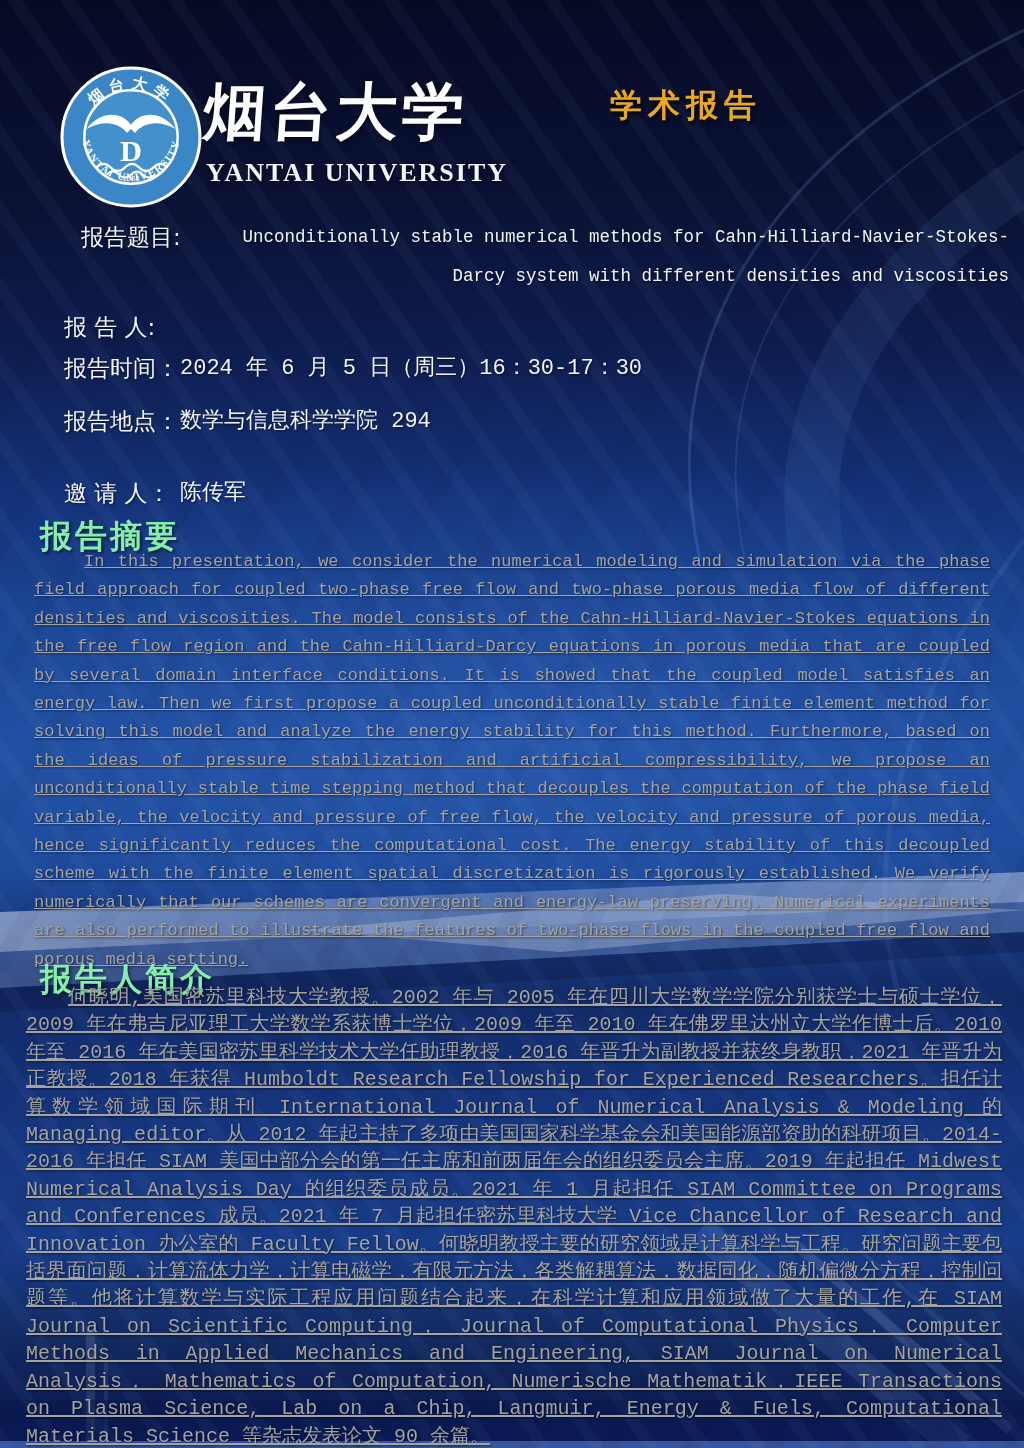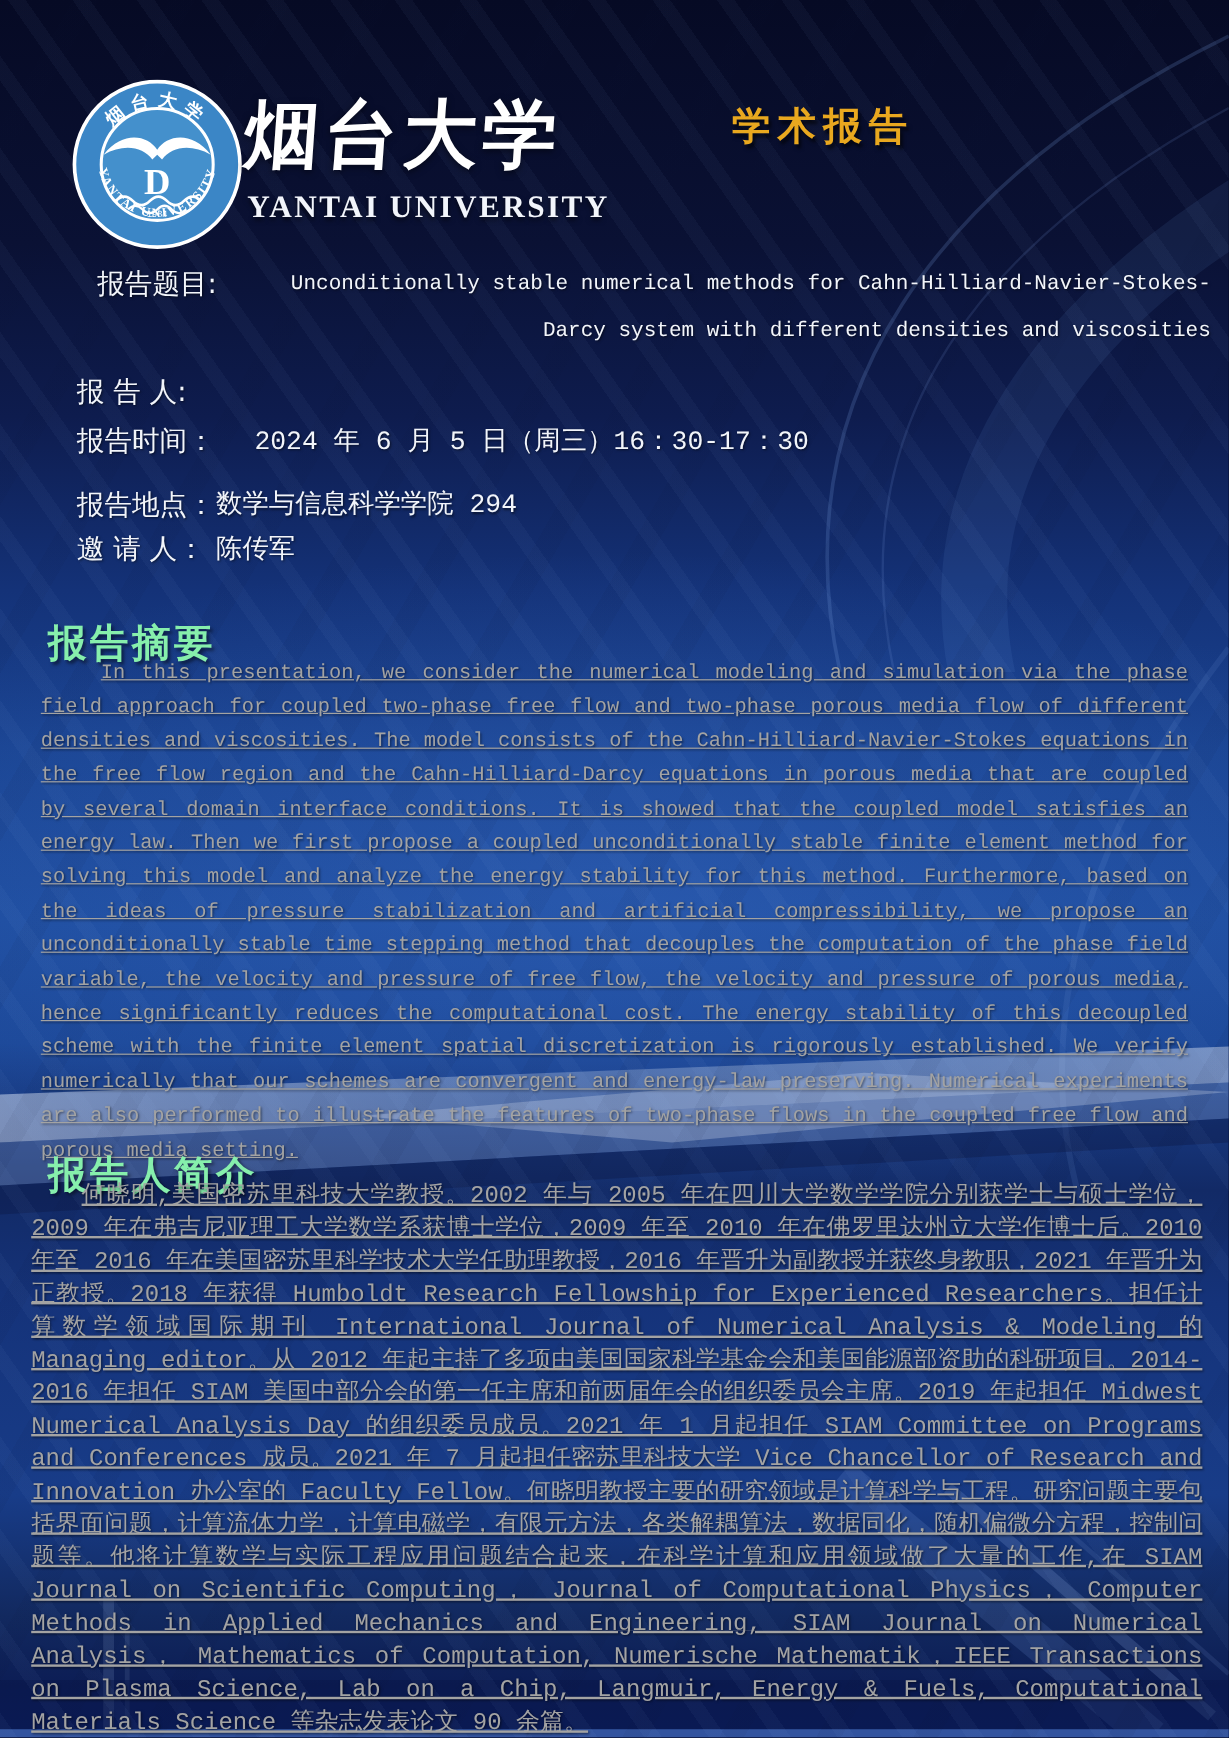--- a/index.html
+++ b/index.html
@@ -58,23 +58,23 @@
     flex:0 0 116px;font-size:23px;line-height:39px;white-space:nowrap;
     font-family:"DejaVu Sans", sans-serif;
   }
   .info-value{
     font-family:"Liberation Mono","DejaVu Sans Mono", monospace;
     font-size:17.5px;line-height:39px;letter-spacing:0;text-align:right;
   }
   .info-value.cjk{font-size:22px;}
   .row-title{top:218px;margin-left:17px;}  .row-title .info-value{width:812px;}
   .row-speaker{top:308px;}
-  .row-time{top:349px;gap:32px;}
+  .row-time{top:349px;}
   .row-venue{top:402px;}
-  .row-host{top:439px;}
+  .row-host{top:474px;}
 
   
   .sec-heading{
     position:absolute;left:28px;margin:12px;
     font-size:32px;font-weight:bold;color:#86efac;
     letter-spacing:3px;
     text-shadow:2px 2px 3px rgba(0,0,0,.5);
     font-family:"DejaVu Sans", sans-serif;
   }
   .abstract-heading{top:503px;}

